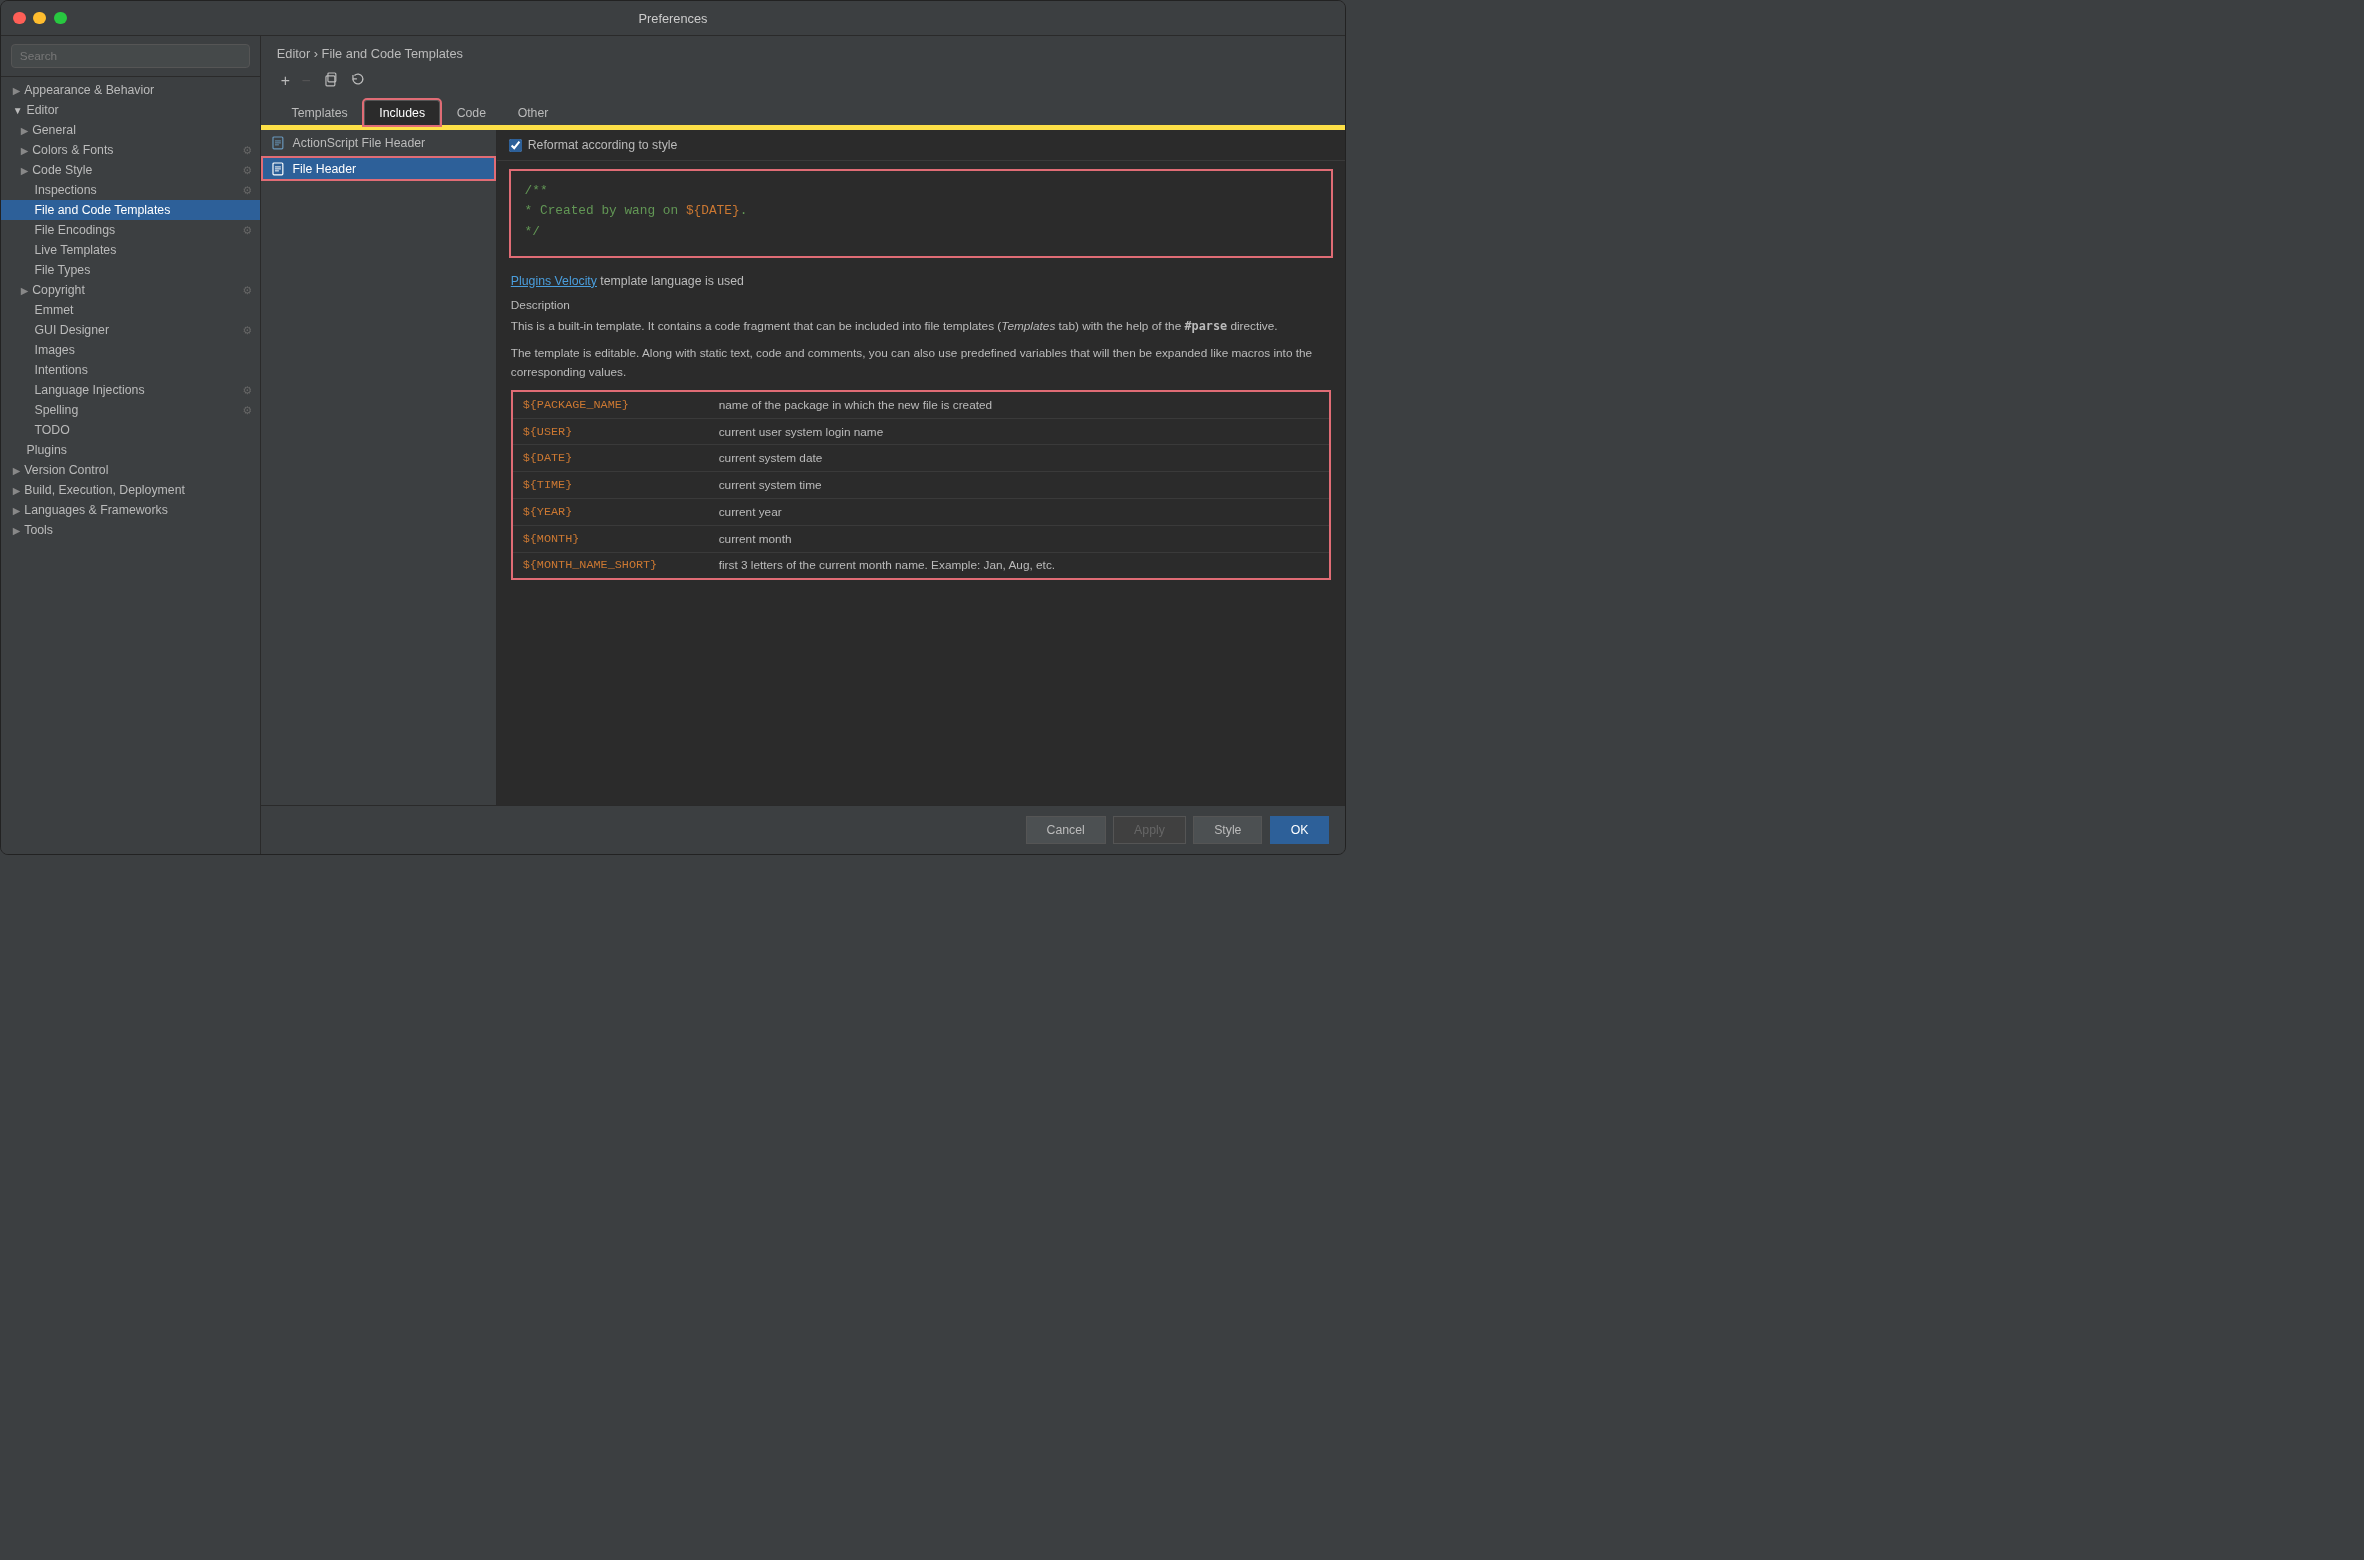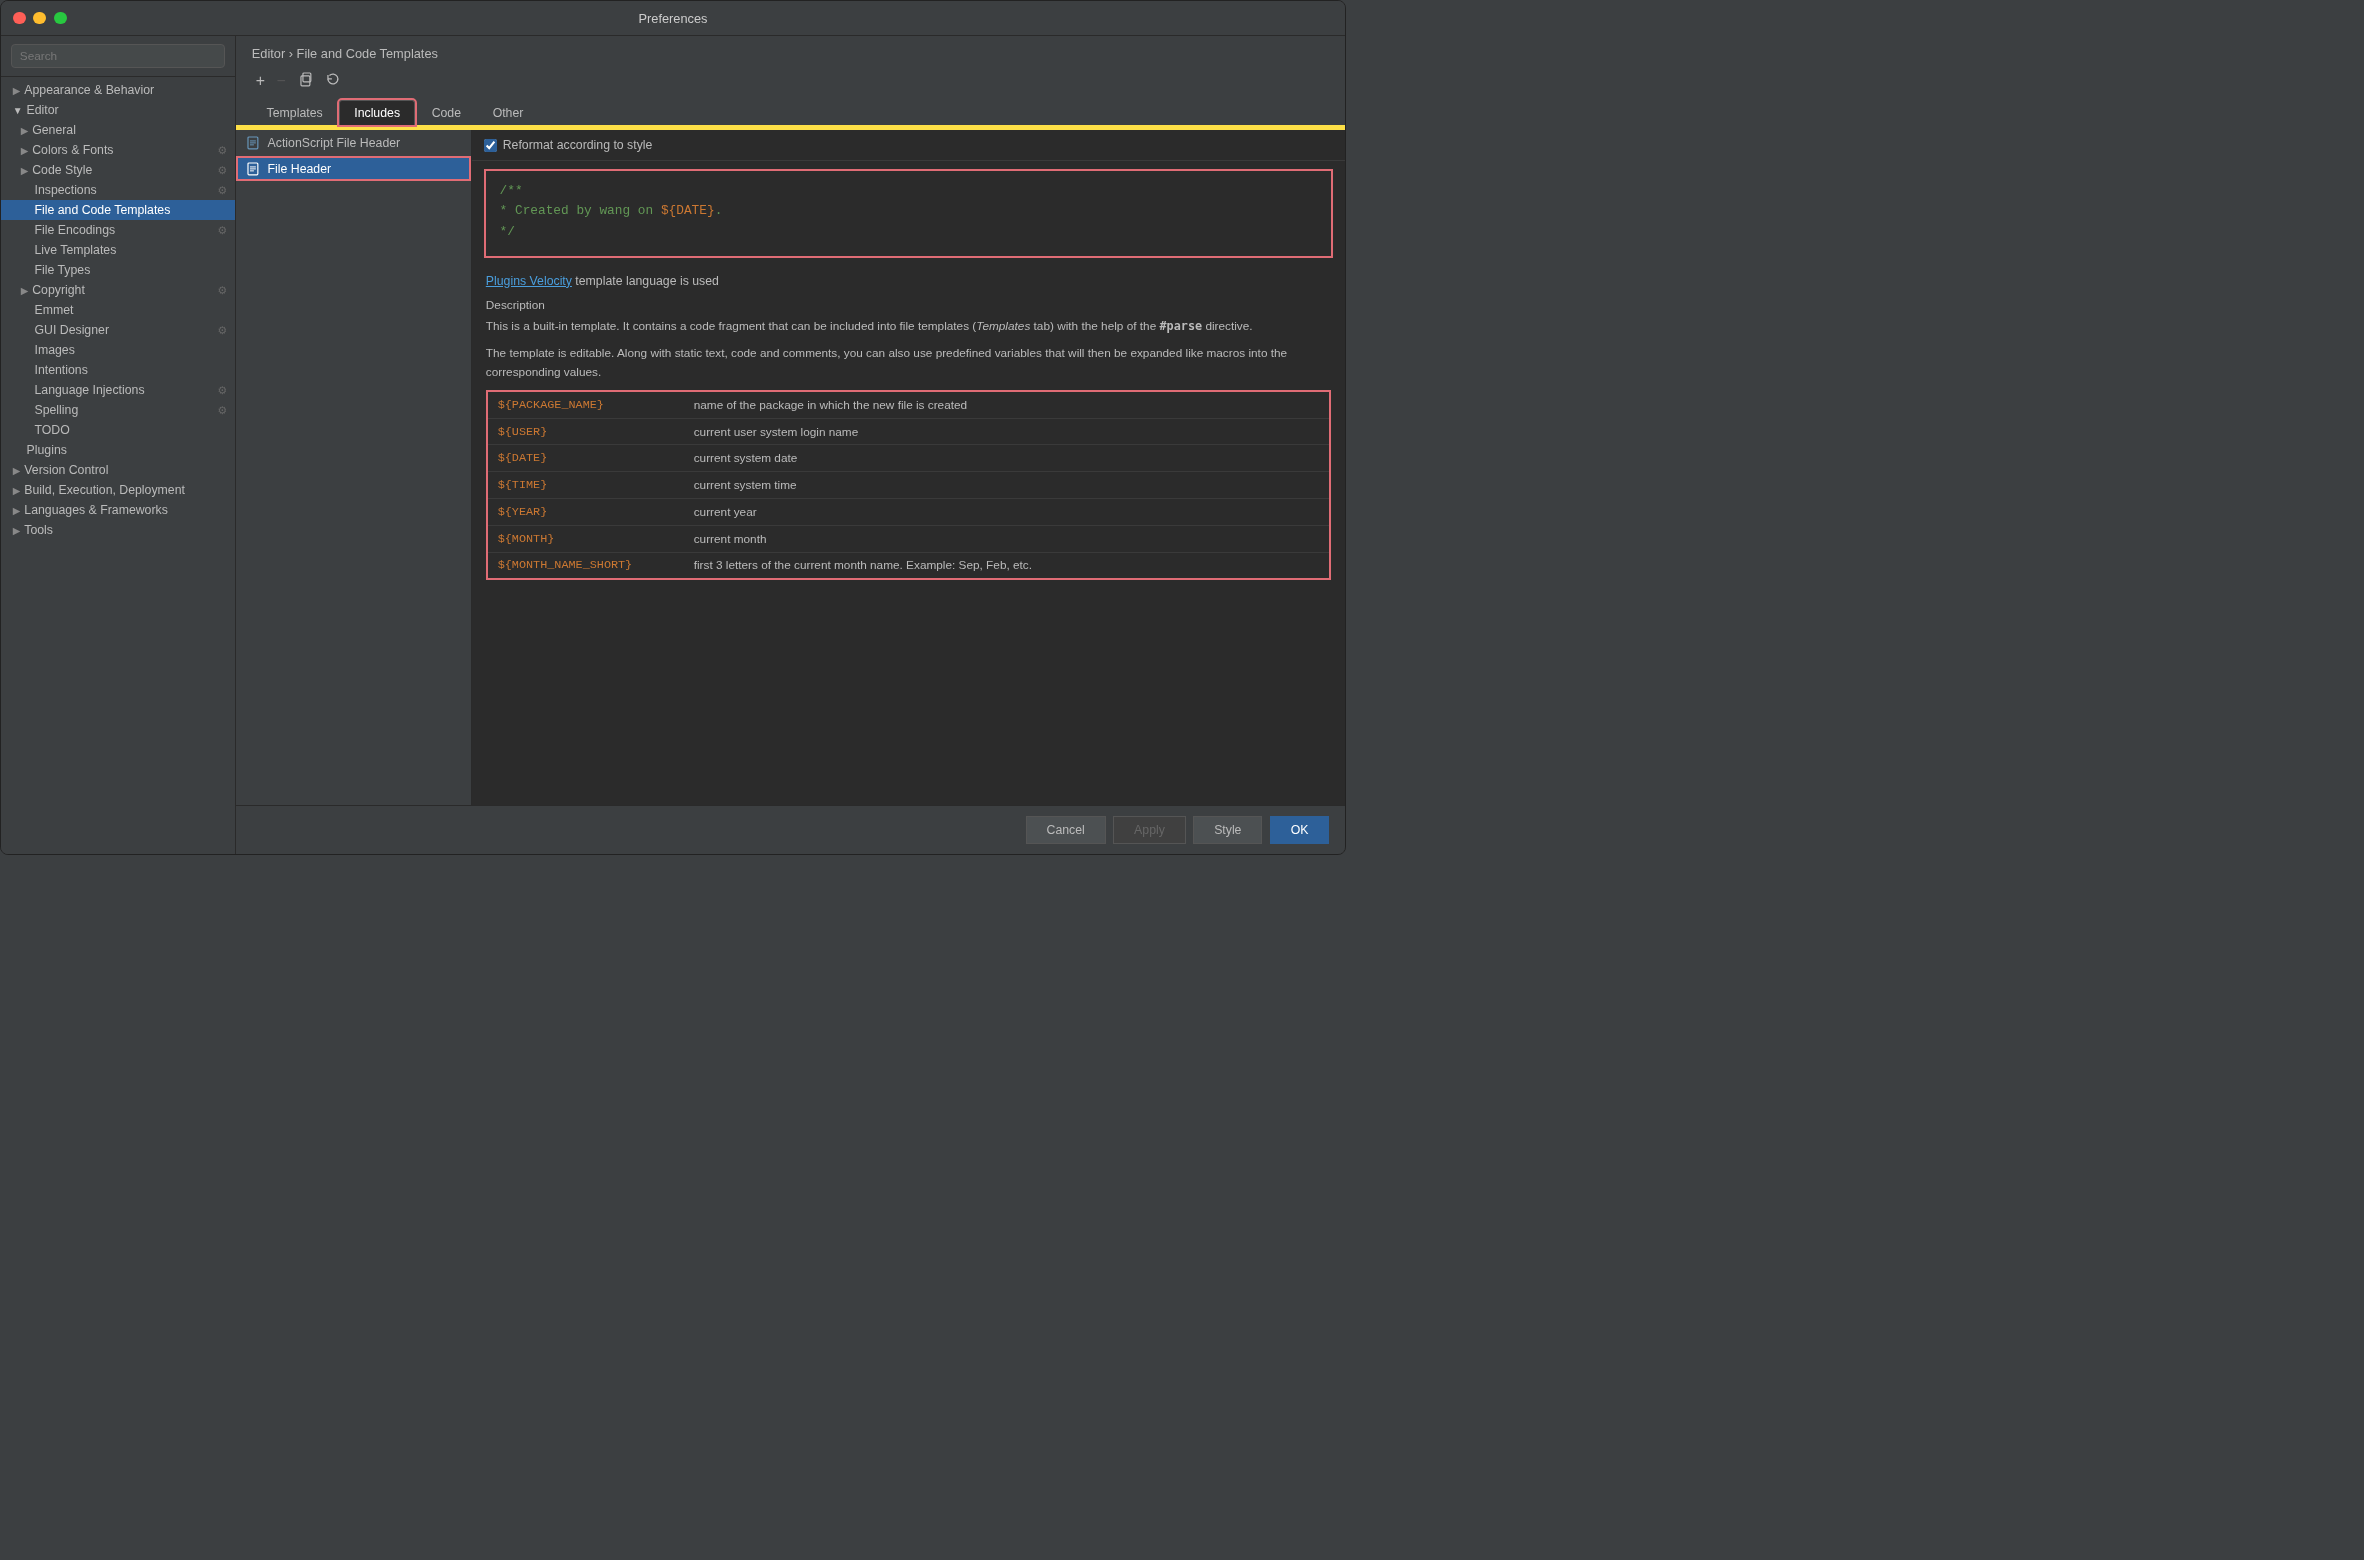--- a/index.html
+++ b/index.html
@@ -46,21 +46,21 @@
     }
 
     
     .main-layout {
       display: flex;
       height: calc(100% - 35px);
     }
 
     
     .sidebar {
-      width: 235px;
+      width: 260px;
       background: #3c3f41;
       border-right: 1px solid #2a2a2a;
       display: flex;
       flex-direction: column;
       overflow-y: auto;
     }
     .sidebar-search {
       padding: 7.9px 9.9px;
       border-bottom: 1px solid #2a2a2a;
     }
@@ -589,21 +589,21 @@
             <tr>
               <td>${YEAR}</td>
               <td>current year</td>
             </tr>
             <tr>
               <td>${MONTH}</td>
               <td>current month</td>
             </tr>
             <tr>
               <td>${MONTH_NAME_SHORT}</td>
-              <td>first 3 letters of the current month name. Example: Sep, Feb, etc.</td>
+              <td>first 3 letters of the current month name. Example: Jan, Aug, etc.</td>
             </tr>
           </tbody>
             </table>
 
         </div>
 
       </div>
 
     </div>
 

